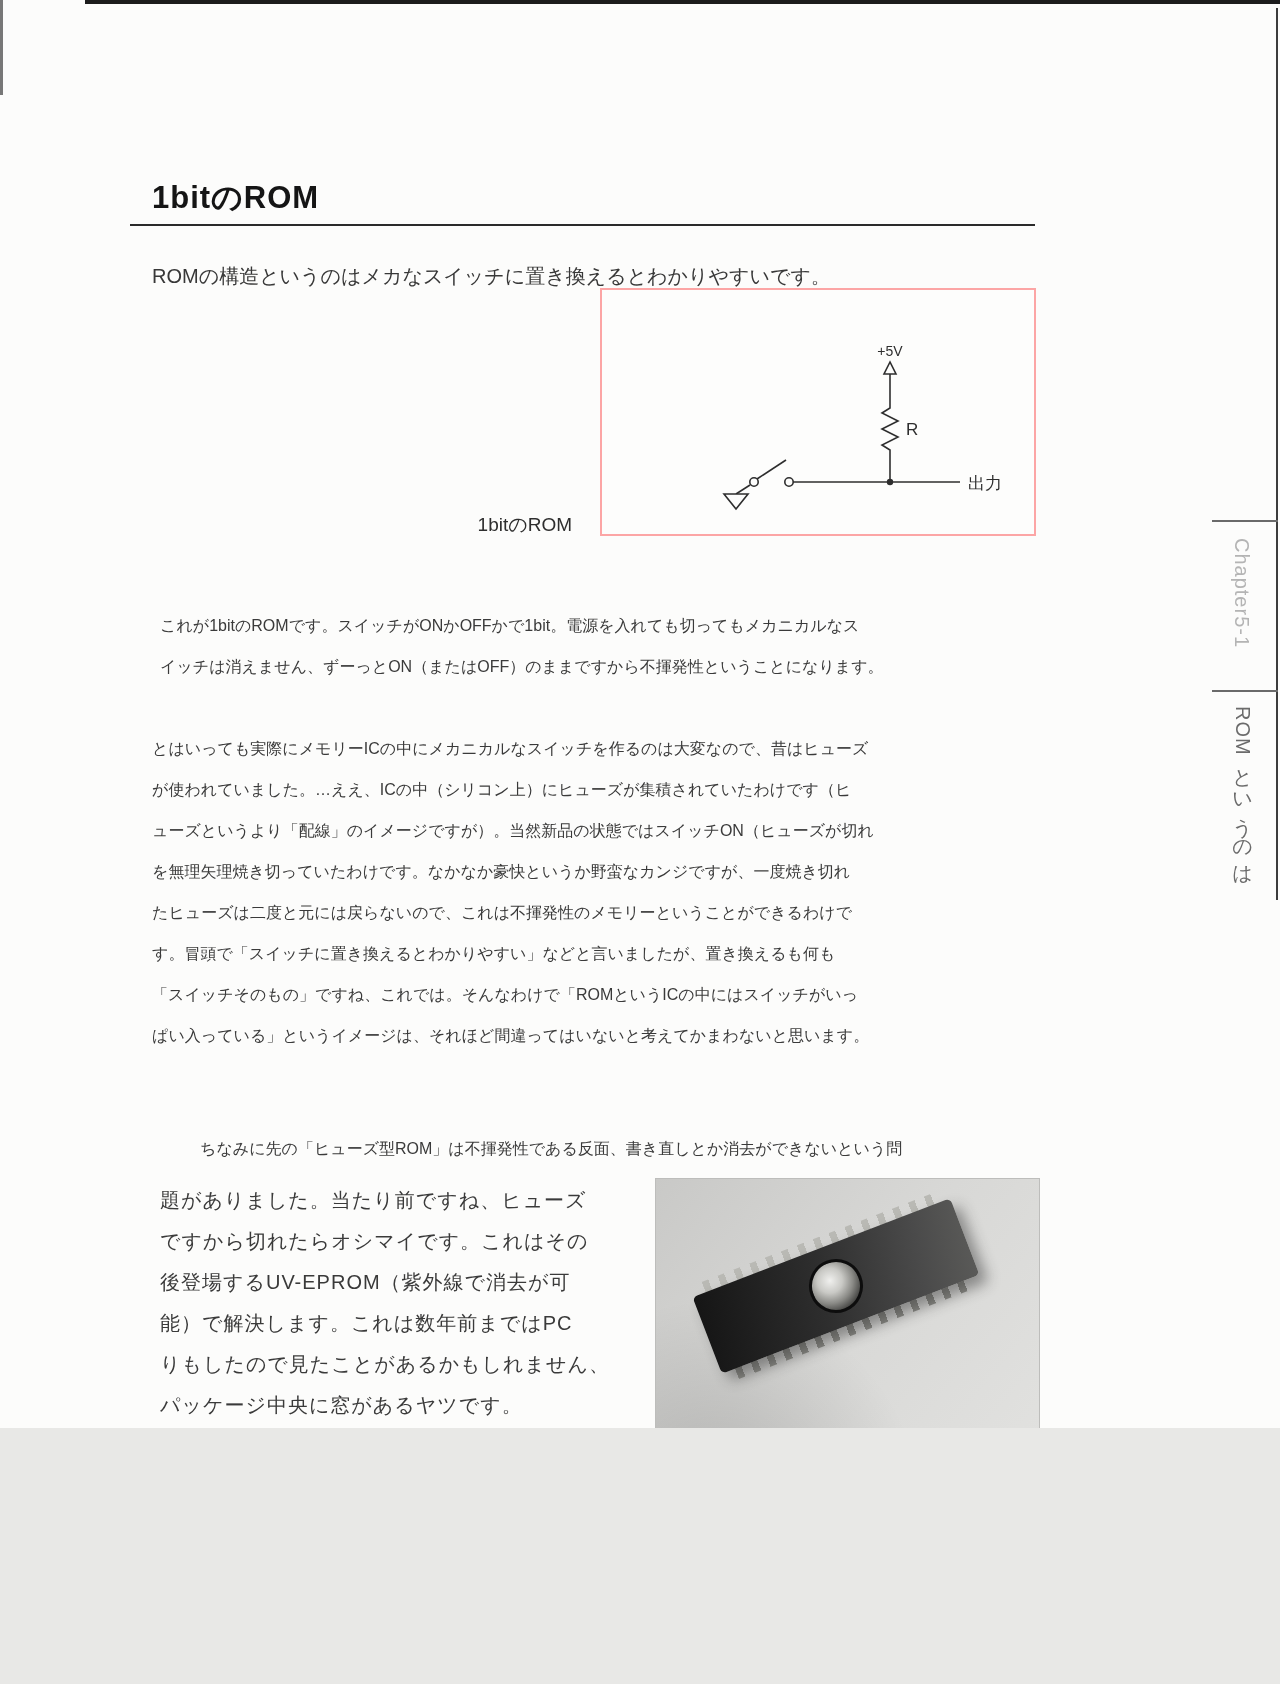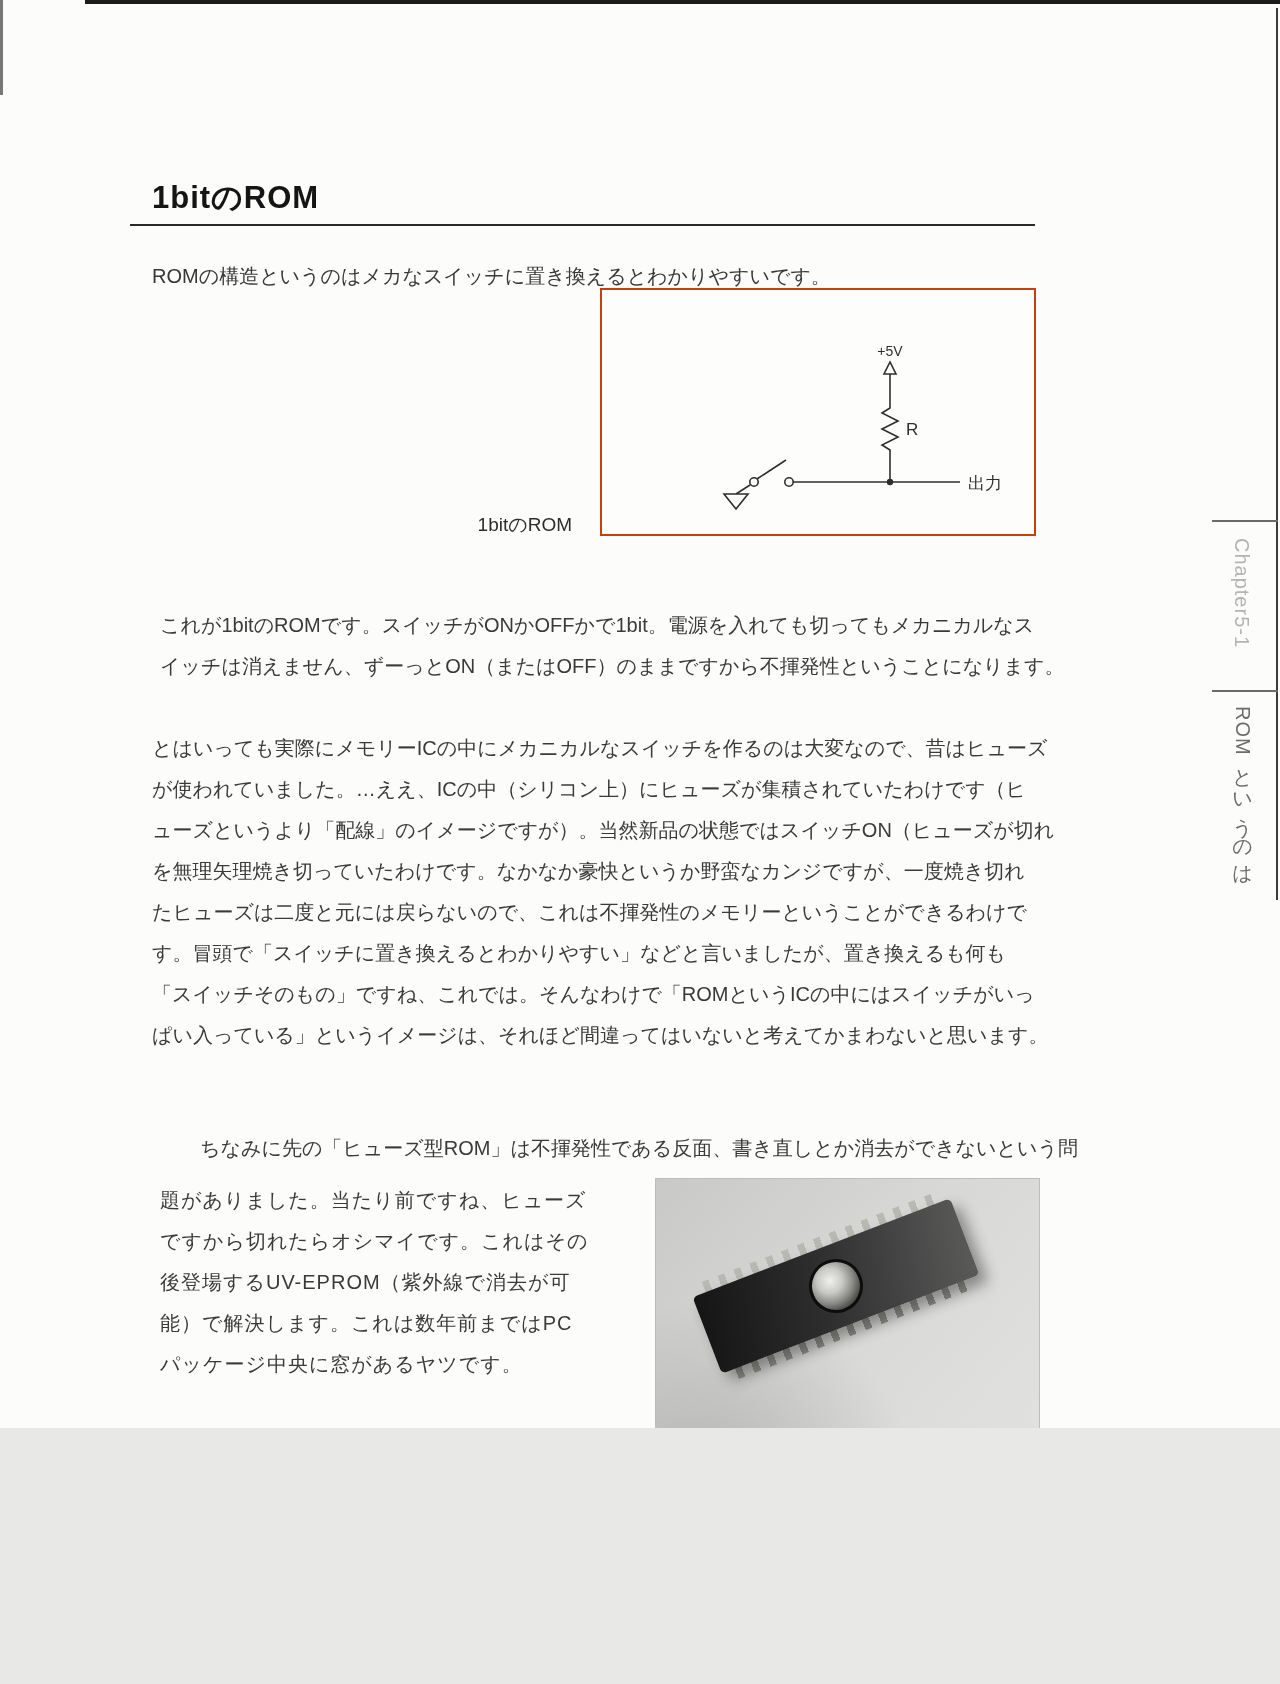--- a/index.html
+++ b/index.html
@@ -15,28 +15,28 @@
   .edge-smudge{position:absolute;left:0;top:0;width:3px;height:95px;background:#777;}
   .title{
     position:absolute;left:152px;top:156px;
     font-size:31px;font-weight:700;color:#151515;letter-spacing:1px;white-space:nowrap;
   }
   .title-rule{position:absolute;left:130px;top:224px;width:905px;height:2px;background:#2a2a2a;}
   .intro{position:absolute;left:152px;top:243px;font-size:20px;white-space:nowrap;}
 
   .fig-box{
     position:absolute;left:600px;top:288px;width:436px;height:248px;
-    border:2px solid #c2410c;background:#fdfdfc;box-sizing:border-box;
+    border:2px solid #fca5a5;background:#fdfdfc;box-sizing:border-box;
   }
   .fig1-caption{
     position:absolute;left:420px;top:512px;width:152px;
     font-size:19px;text-align:right;color:#2e2e2e;white-space:nowrap;
   }
 
-  .bodyline{white-space:nowrap;font-size:20px;line-height:41px;color:#3a3a3a;}
+  .bodyline{white-space:nowrap;font-size:16px;line-height:41px;color:#3a3a3a;}
   .para1{position:absolute;left:160px;top:605px;width:895px;}
   .para2{position:absolute;left:152px;top:728px;width:895px;}
   .para3-first{position:absolute;left:160px;top:1128px;width:895px;margin-left:40px;}
   .para3-left{position:absolute;left:160px;top:1180px;width:470px;}
   .para3-left .bodyline{font-size:20px;letter-spacing:1px;}
 
   .photo{
     position:absolute;left:655px;top:1178px;width:385px;height:348px;
     background:
       radial-gradient(circle at 15% 95%, rgba(0,0,0,0.18), rgba(0,0,0,0) 45%),
@@ -152,20 +152,21 @@
   </div>
 
   <div class="para3-first">
     <div class="bodyline">ちなみに先の「ヒューズ型ROM」は不揮発性である反面、書き直しとか消去ができないという問</div>
   </div>
   <div class="para3-left">
     <div class="bodyline">題がありました。当たり前ですね、ヒューズ</div>
     <div class="bodyline">ですから切れたらオシマイです。これはその</div>
     <div class="bodyline">後登場するUV-EPROM（紫外線で消去が可</div>
     <div class="bodyline">能）で解決します。これは数年前まではPC</div>
+    <div class="bodyline">りもしたので見たことがあるかもしれません、</div>
     <div class="bodyline">パッケージ中央に窓があるヤツです。</div>
   </div>
 
   <div class="photo">
     <div class="chip">
       <div class="chip-pins-top"></div>
       <div class="chip-pins-bottom"></div>
       <div class="chip-body">
         <div class="chip-window"></div>
       </div>

